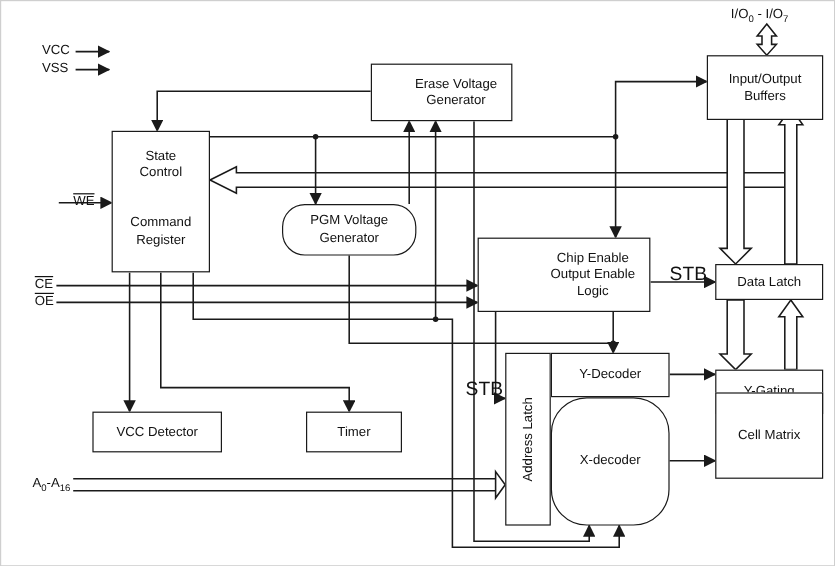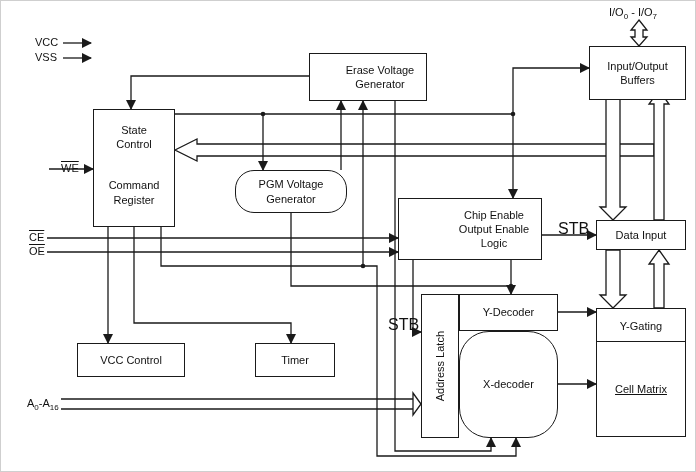--- a/index.html
+++ b/index.html
@@ -102,45 +102,45 @@
 
   <div class="box" style="left:397px; top:197px; width:144px; height:62px;padding-left:48px;">
     <span style="width:88px">Chip Enable Output Enable Logic</span>
   </div>
 
   <div class="box" style="left:588px; top:45px; width:97px; height:54px;">
     <span style="width:80px">Input/Output Buffers</span>
   </div>
 
   <div class="box" style="left:595px; top:219px; width:90px; height:30px;">
-    <span>Data Input</span>
+    <span>Data Latch</span>
   </div>
 
   <div class="box" style="left:595px; top:307px; width:90px; height:37px;">
     <span>Y-Gating</span>
   </div>
 
-  <div class="box" style="left:595px; top:340px; width:90px; height:96px;text-decoration:underline;">
+  <div class="box" style="left:595px; top:326px; width:90px; height:72px;">
     <span>Cell Matrix</span>
   </div>
 
   <div class="box" style="left:420px; top:293px; width:38px; height:144px;">
     <span class="vtext">Address Latch</span>
   </div>
 
   <div class="box" style="left:458px; top:293px; width:99px; height:37px;">
     <span>Y-Decoder</span>
   </div>
 
   <div class="box" style="left:458px; top:330px; width:99px; height:107px;border-radius:30px;">
     <span>X-decoder</span>
   </div>
 
   <div class="box" style="left:76px; top:342px; width:108px; height:34px;">
-    <span>VCC Control</span>
+    <span>VCC Detector</span>
   </div>
 
   <div class="box" style="left:254px; top:342px; width:80px; height:34px;">
     <span>Timer</span>
   </div>
 
   <div class="lbl" style="left:34px; top:35px;">
     <span>VCC</span>
   </div>
   <div class="lbl" style="left:34px; top:50px;">

